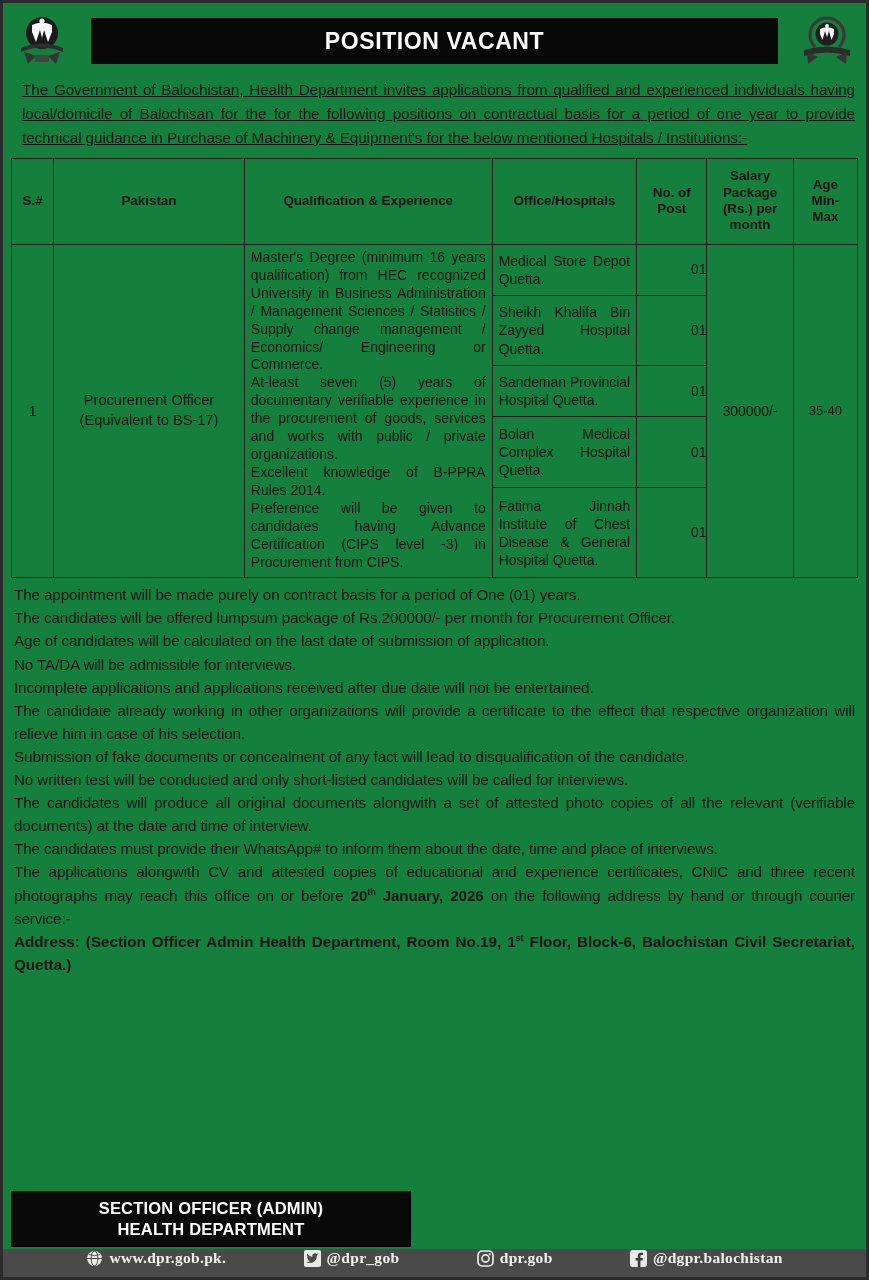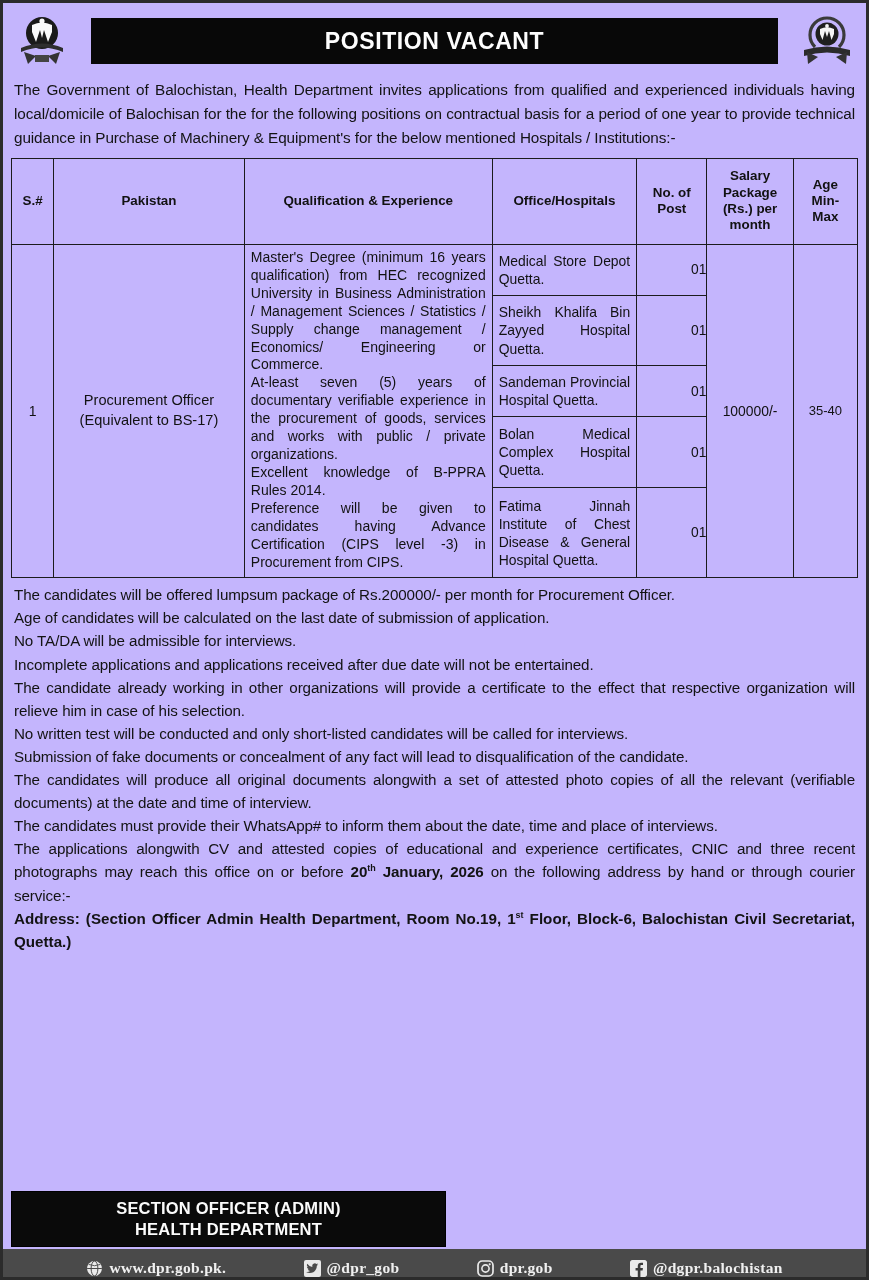--- a/index.html
+++ b/index.html
@@ -9,21 +9,21 @@
     height: 1280px;
     background: #cfcfcf;
     font-family: "Liberation Sans", sans-serif;
     overflow: hidden;
   }
 
   .ad {
     position: relative;
     width: 869px;
     height: 1280px;
-    background: #c4b5fd;
+    background: #15803d;
     border: 3px solid #2b2b2b;
     padding: 7px 8px 0 8px;
     display: flex;
     flex-direction: column;
   }
 
   
   .header {
     display: flex;
     align-items: center;
@@ -57,23 +57,24 @@
     font-weight: bold;
     letter-spacing: 0.6px;
   }
 
   
   .intro {
     font-size: 15.3px;
     line-height: 1.56;
     color: #131313;
     text-align: justify;
-    margin: 6px 3px 8px 3px;
+    margin: 6px 3px 8px 11px;
     font-weight: 500;
     letter-spacing: -0.1px;
+    text-decoration: underline;
   }
 
   
   table.jobs {
     width: 100%;
     border-collapse: collapse;
     table-layout: fixed;
     flex: 0 0 auto;
   }
   table.jobs th, table.jobs td {
@@ -169,21 +170,21 @@
   }
   .prq {
     font-size: 18px;
     font-weight: bold;
     color: #0e0e0e;
     padding: 0 0 3px 14px;
     letter-spacing: -0.2px;
   }
   .so-box {
     background: #0a0a0a;
-    width: 435px;
+    width: 400px;
     height: 56px;
     display: flex;
     flex-direction: column;
     align-items: center;
     justify-content: center;
     border: 1px solid #000;
   }
   .so-box span {
     color: #fbfbfb;
     font-size: 16.5px;
@@ -191,21 +192,21 @@
     line-height: 1.3;
     letter-spacing: 0.2px;
   }
 
   
   .social {
     background: #4a4a4a;
     height: 28px;
     margin: 0 -8px;
     display: flex;
-    align-items: flex-end;
+    align-items: flex-start;
     justify-content: space-evenly;
     flex: 0 0 auto;
     padding: 0 6px;
   }
   .social .item {
     display: flex;
     align-items: center;
     gap: 6px;
   }
   .social .label {
@@ -309,21 +310,21 @@
             <div>(Equivalent to BS-17)</div>
           </td>
           <td class="qual" rowspan="5">
             <p>Master's Degree (minimum 16 years qualification) from HEC recognized University in Business Administration / Management Sciences / Statistics / Supply change management / Economics/ Engineering or Commerce.</p>
             <p>At-least seven (5) years of documentary verifiable experience in the procurement of goods, services and works with public / private organizations.</p>
             <p>Excellent knowledge of B-PPRA Rules 2014.</p>
             <p>Preference will be given to candidates having Advance Certification (CIPS level -3) in Procurement from CIPS.</p>
           </td>
           <td class="off">Medical Store Depot Quetta.</td>
           <td class="no">01</td>
-          <td class="sal" rowspan="5">100000/-</td>
+          <td class="sal" rowspan="5">300000/-</td>
           <td class="age" rowspan="5">35-40</td>
         </tr>
         <tr>
           <td class="off">Sheikh Khalifa Bin Zayyed Hospital Quetta.</td>
           <td class="no">01</td>
         </tr>
         <tr>
           <td class="off">Sandeman Provincial Hospital Quetta.</td>
           <td class="no">01</td>
         </tr>
@@ -333,27 +334,28 @@
         </tr>
         <tr>
           <td class="off">Fatima Jinnah Institute of Chest Disease &amp; General Hospital Quetta.</td>
           <td class="no">01</td>
         </tr>
       </tbody>
   </table>
 
   <div class="conditions">
     <div id="conditions-list">
+        <p>The appointment will be made purely on contract basis for a period of One (01) years.</p>
         <p>The candidates will be offered lumpsum package of Rs.200000/- per month for Procurement Officer.</p>
         <p>Age of candidates will be calculated on the last date of submission of application.</p>
         <p>No TA/DA will be admissible for interviews.</p>
         <p>Incomplete applications and applications received after due date will not be entertained.</p>
         <p>The candidate already working in other organizations will provide a certificate to the effect that respective organization will relieve him in case of his selection.</p>
+        <p>Submission of fake documents or concealment of any fact will lead to disqualification of the candidate.</p>
         <p>No written test will be conducted and only short-listed candidates will be called for interviews.</p>
-        <p>Submission of fake documents or concealment of any fact will lead to disqualification of the candidate.</p>
         <p>The candidates will produce all original documents alongwith a set of attested photo copies of all the relevant (verifiable documents) at the date and time of interview.</p>
         <p>The candidates must provide their WhatsApp# to inform them about the date, time and place of interviews.</p>
       </div>
 
     <p>
       <span>The applications alongwith CV and attested copies of educational and experience certificates, CNIC and three recent photographs may reach this office on or before </span><b><span>20</span><sup>th</sup><span> January, 2026</span></b><span> on the following address by hand or through courier service:-</span>
     </p>
 
     <p class="addr">
       <span>Address:</span><span> (Section Officer Admin Health Department, Room No.19, 1</span><sup>st</sup><span> Floor, Block-6, Balochistan Civil Secretariat, Quetta.)</span>

